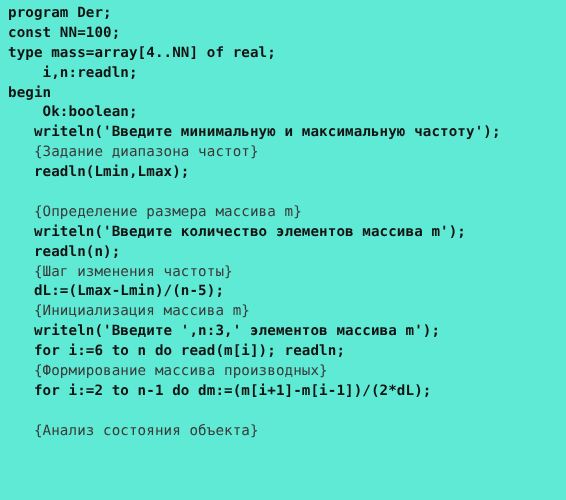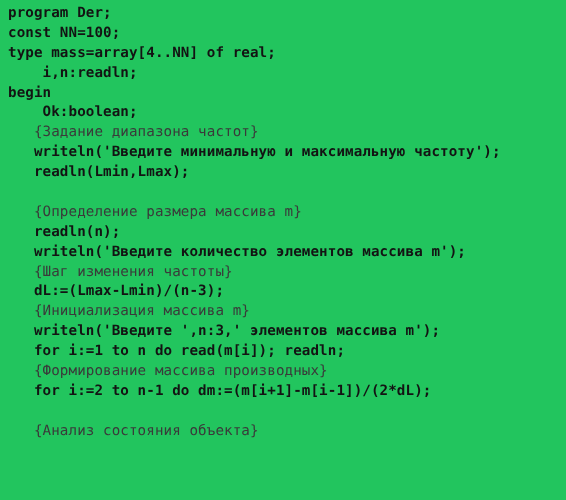--- a/index.html
+++ b/index.html
@@ -9,21 +9,21 @@
   body {
     width: 566px;
     height: 500px;
     background: #ffffff;
     overflow: hidden;
   }
   #listing {
     position: relative;
     width: 566px;
     height: 500px;
-    background: #22c55e;
+    background: #5eead4;
     font-family: "DejaVu Sans Mono", "Liberation Mono", monospace;
     font-size: 14.2px;
     line-height: 19.9px;
     color: #181818;
     padding: 4px 0 0 0;
     box-sizing: border-box;
     letter-spacing: 0.1px;
   }
   .code-line {
     white-space: pre;
@@ -45,29 +45,29 @@
 </head>
 <body>
 
 <div id="listing">
     <div class="code-line">program Der;</div>
     <div class="code-line">const NN=100;</div>
     <div class="code-line">type mass=array[4..NN] of real;</div>
     <div class="code-line">    i,n:readln;</div>
     <div class="code-line">begin</div>
     <div class="code-line">    Ok:boolean;</div>
+    <div class="code-line">   writeln('Введите минимальную и максимальную частоту');</div>
     <div class="code-line comment">   {Задание диапазона частот}</div>
-    <div class="code-line">   writeln('Введите минимальную и максимальную частоту');</div>
     <div class="code-line">   readln(Lmin,Lmax);</div>
     <div class="code-line blank"></div>
     <div class="code-line comment">   {Определение размера массива m}</div>
+    <div class="code-line">   writeln('Введите количество элементов массива m');</div>
     <div class="code-line">   readln(n);</div>
-    <div class="code-line">   writeln('Введите количество элементов массива m');</div>
     <div class="code-line comment">   {Шаг изменения частоты}</div>
-    <div class="code-line">   dL:=(Lmax-Lmin)/(n-3);</div>
+    <div class="code-line">   dL:=(Lmax-Lmin)/(n-5);</div>
     <div class="code-line comment">   {Инициализация массива m}</div>
     <div class="code-line">   writeln('Введите ',n:3,' элементов массива m');</div>
-    <div class="code-line">   for i:=1 to n do read(m[i]); readln;</div>
+    <div class="code-line">   for i:=6 to n do read(m[i]); readln;</div>
     <div class="code-line comment">   {Формирование массива производных}</div>
     <div class="code-line">   for i:=2 to n-1 do dm:=(m[i+1]-m[i-1])/(2*dL);</div>
     <div class="code-line blank"></div>
     <div class="code-line comment">   {Анализ состояния объекта}</div>
   </div>
 
 </body></html>

